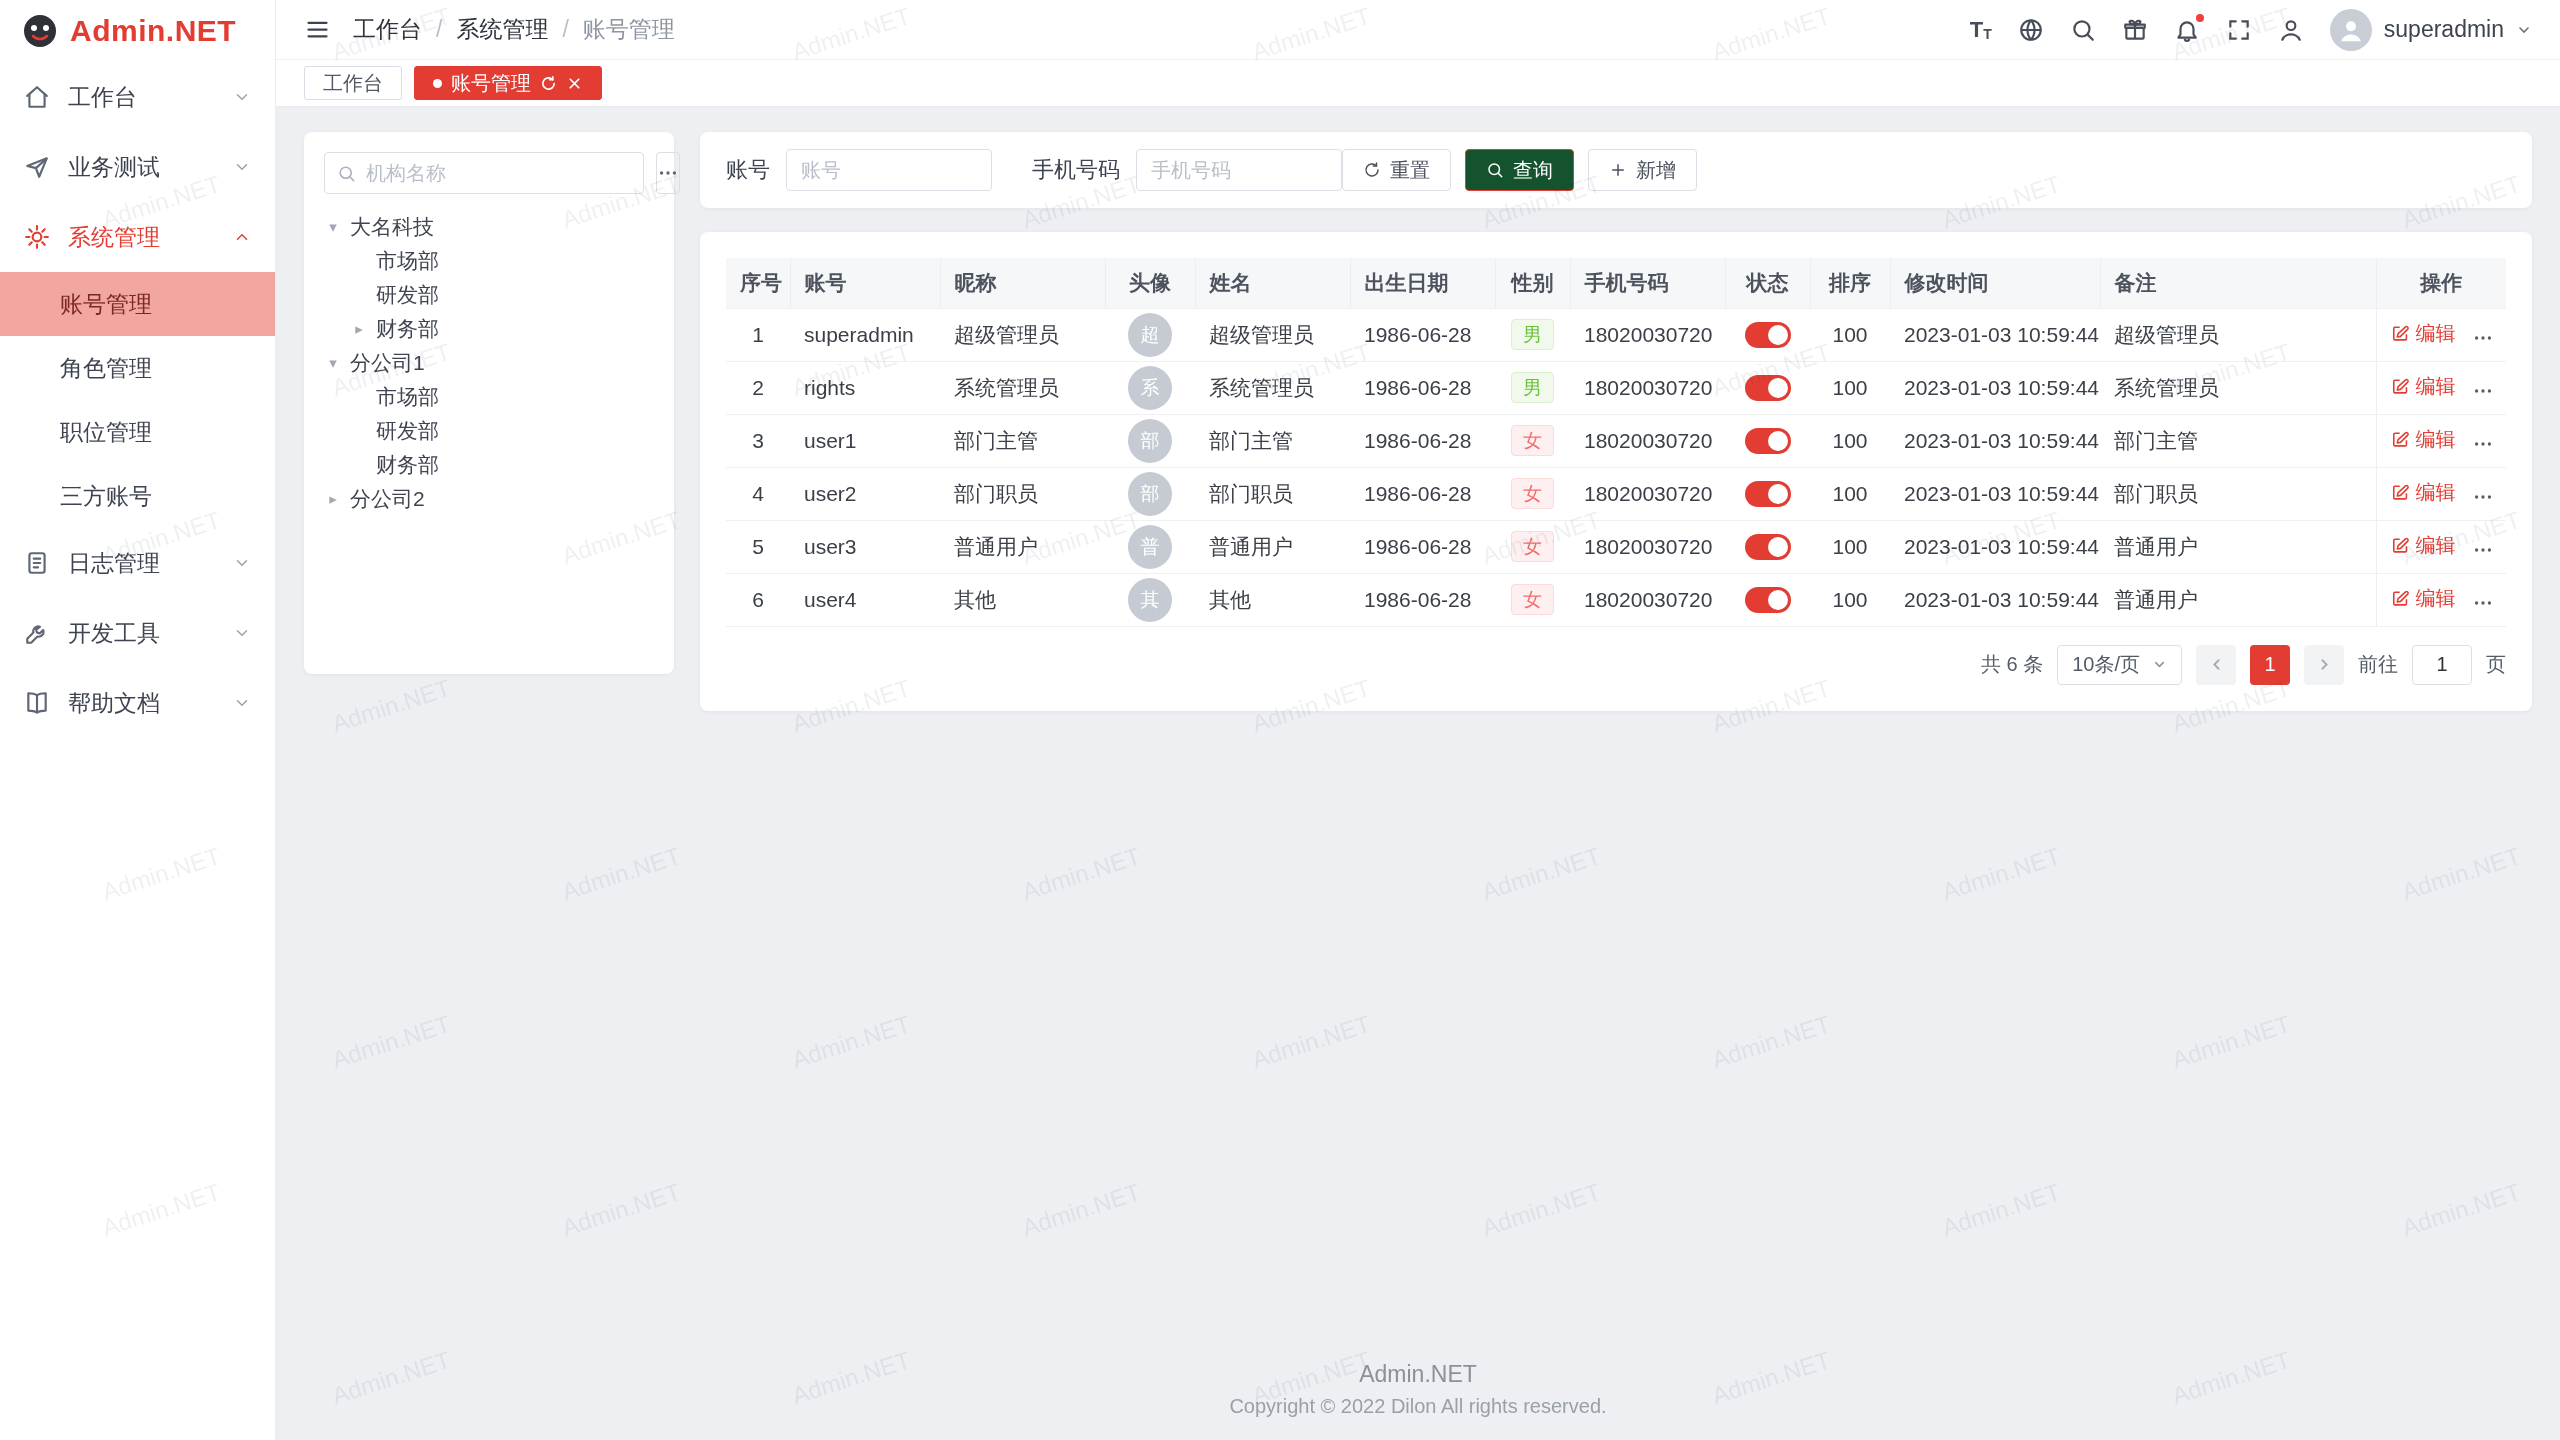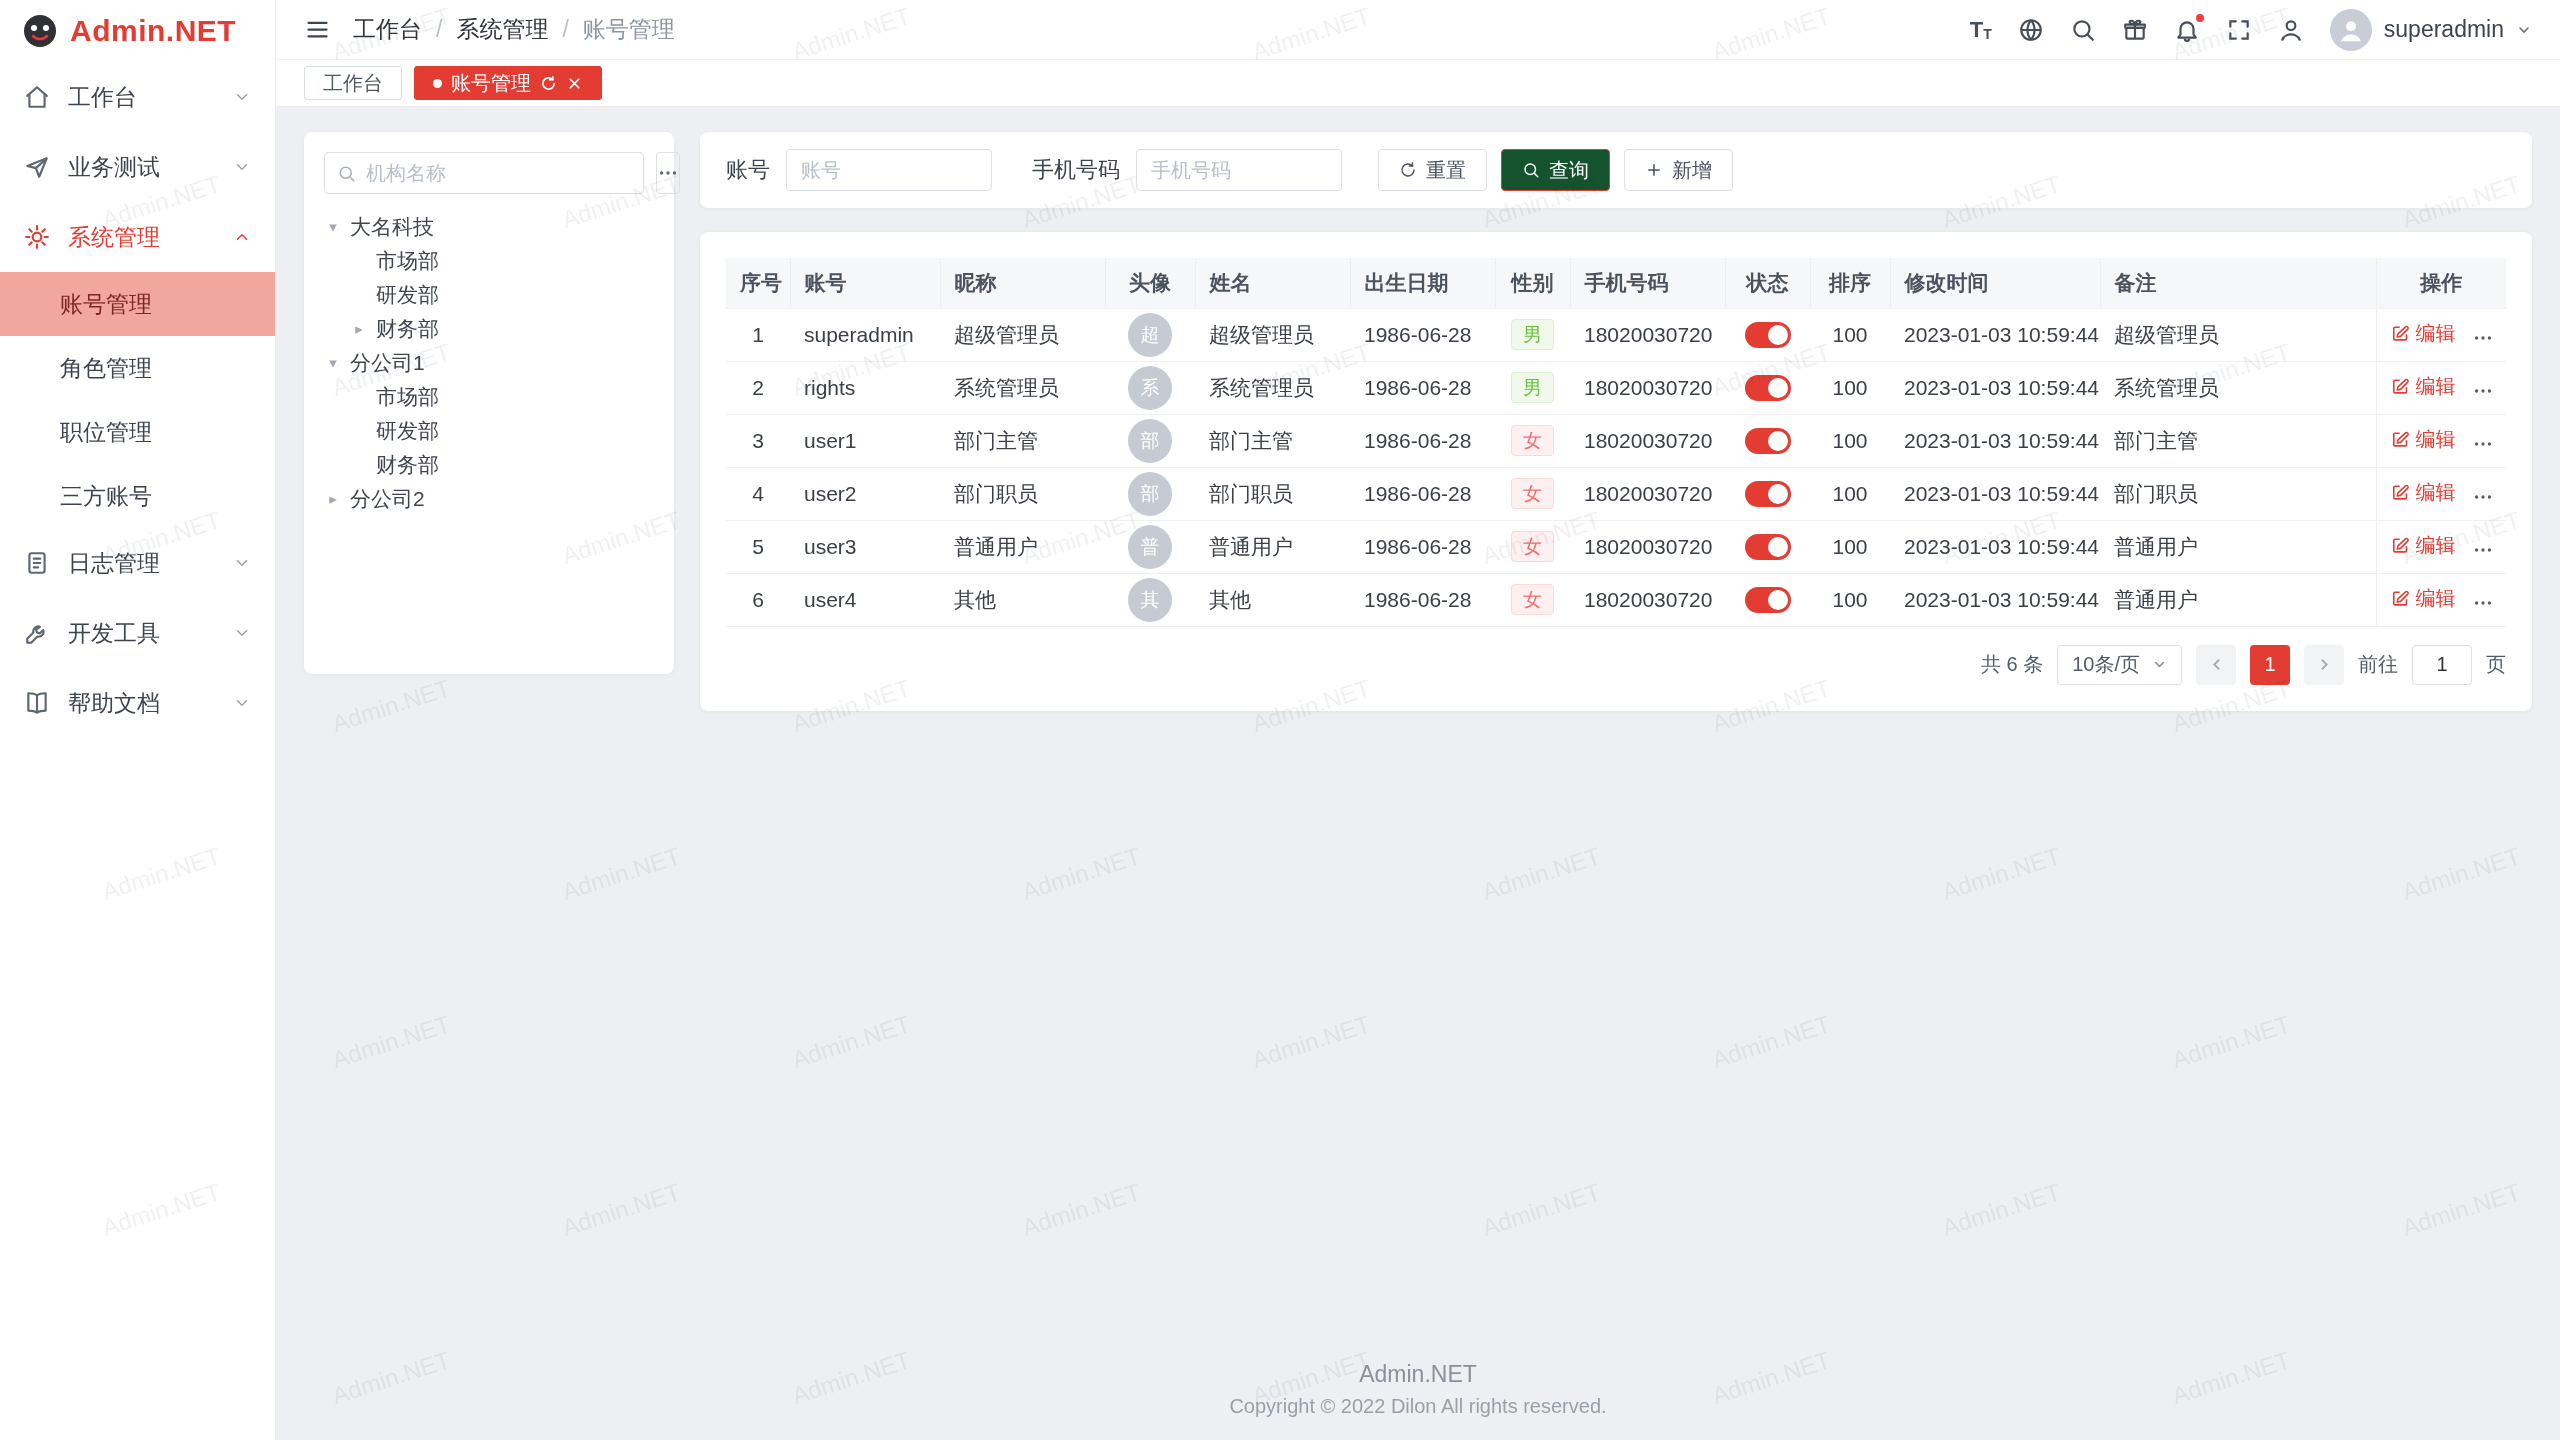--- a/index.html
+++ b/index.html
@@ -75,21 +75,21 @@
 
   
   .right-col { flex: 1; display: flex; flex-direction: column; gap: 24px; min-width: 0; }
   .filter-card { height: 76px; display: flex; align-items: center; padding: 0 26px; }
   .f-label { font-size: 22px; color: #3d4350; margin-right: 16px; }
   .f-input { width: 206px; height: 42px; border: 1px solid #dcdfe6; border-radius: 4px; padding: 0 14px; font-size: 20px; color: #333; font-family: inherit; outline: none; }
   .gap-lg { margin-left: 40px; }
   .btn { height: 42px; border-radius: 4px; display: inline-flex; align-items: center; gap: 9px; padding: 0 20px; font-size: 20px; border: 1px solid #dcdfe6; background: #fff; color: #4a505c; cursor: pointer; font-family: inherit; }
   .btn svg { width: 18px; height: 18px; }
   .btn-primary { background: #14532d; border-color: #e23c33; color: #fff; }
-  .ml30 { margin-left: 36px; } .ml12 { margin-left: 14px; }
+  .ml30 { } .ml12 { margin-left: 14px; }
 
   
   .table-card { padding: 26px; display: flex; flex-direction: column; }
   table { width: 100%; border-collapse: collapse; table-layout: fixed; font-size: 21px; color: #3b4048; }
   thead th { background: #f6f7f9; height: 50px; font-weight: bold; color: #4d535e; text-align: left; padding: 0 14px; border-bottom: 1px solid #edeff3; border-right: 1px solid #eceef2; white-space: nowrap; }
   thead th:last-child { border-right: none; }
   tbody td { height: 53px; padding: 0 14px; border-bottom: 1px solid #eef0f4; white-space: nowrap; overflow: hidden; }
   .c-center { text-align: center; }
   .col-op { border-left: 1px solid #eceef2; }
   .tavatar { display: inline-flex; width: 44px; height: 44px; border-radius: 50%; background: #c6cbd3; color: #fff; font-size: 19px; align-items: center; justify-content: center; }

